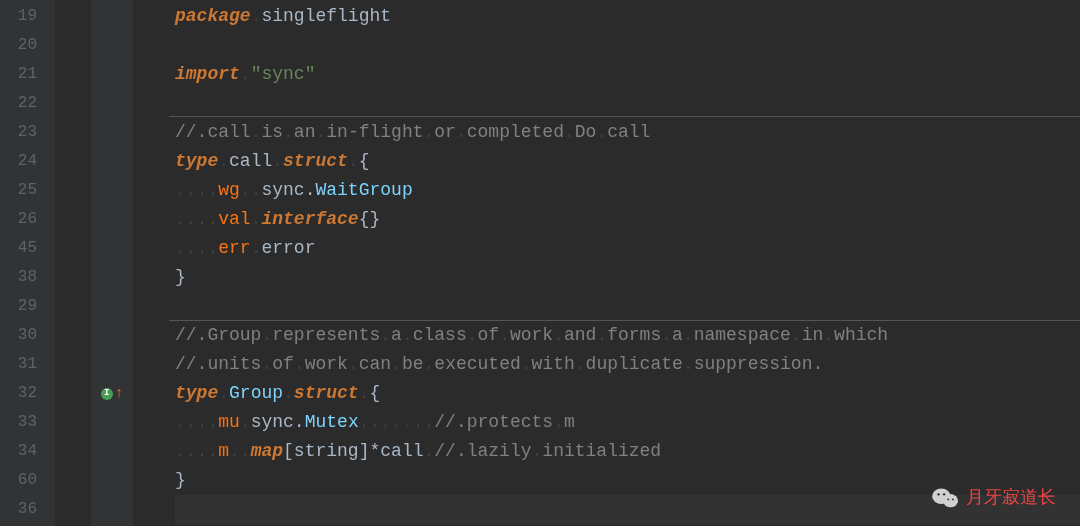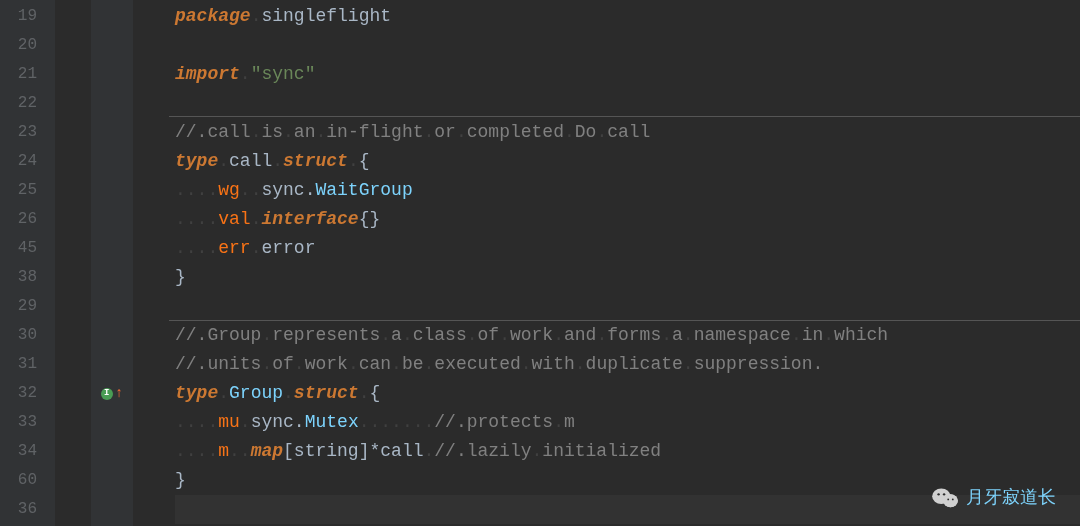--- a/index.html
+++ b/index.html
@@ -89,21 +89,21 @@
     .cursor-line {
       background: #323232;
     }
     .watermark {
       position: absolute;
       right: 24px;
       bottom: 14px;
       display: flex;
       align-items: center;
       gap: 8px;
-      color: #7dd3fc;
+      color: #ef4444;
       font-family: sans-serif;
       font-size: 18px;
       margin-top: 45px;
     }
     .wechat-icon {
       width: 26px;
       height: 22px;
       position: relative;
     }
     .wechat-icon svg { width: 100%; height: 100%; }

